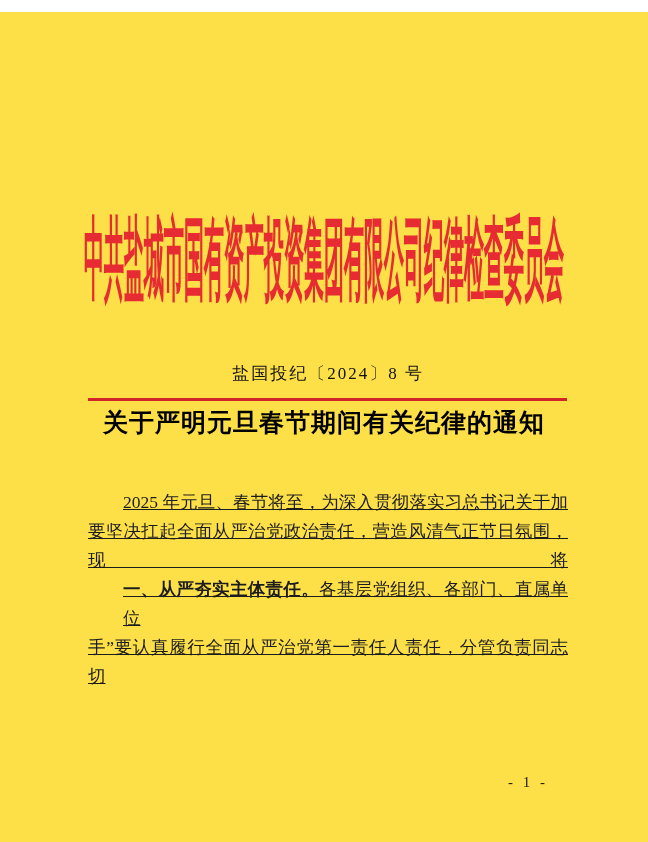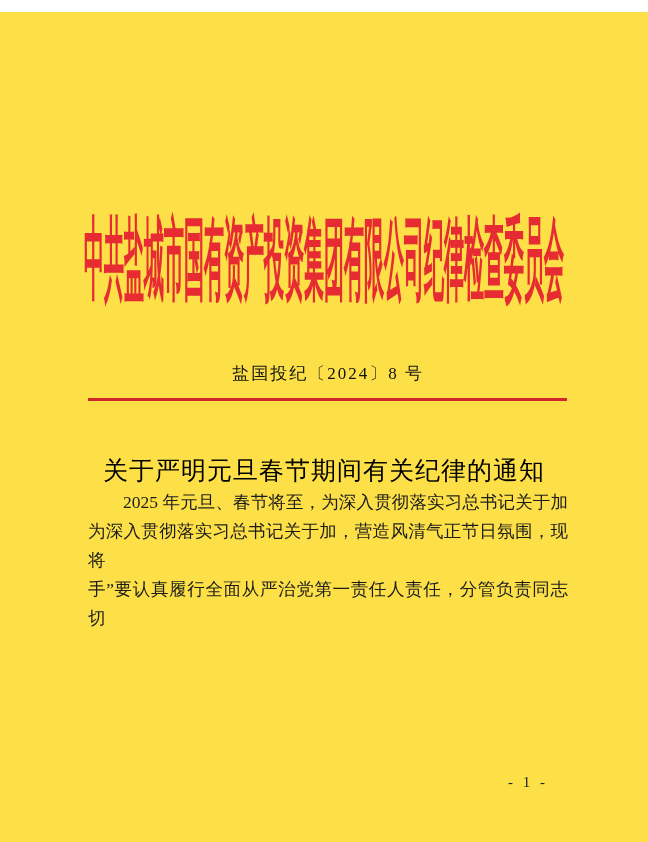--- a/index.html
+++ b/index.html
@@ -54,26 +54,26 @@
   .red-rule{
     position:absolute;
     top:386px;
     left:88px;
     width:479px;
     height:3px;
     background:var(--rule-red);
   }
   .doc-title{
     position:absolute;
-    top:442px;
+    top:394px;
     left:0;
     width:648px;
     text-align:center;
     font-size:25px;
-    font-weight:normal;
+    font-weight:bold;
     letter-spacing:1px;
     color:#000;
   }
   .doc-body{
     position:absolute;
     top:476px;
     left:88px;
     width:480px;
     font-size:17.5px;
     line-height:29px;
@@ -81,20 +81,21 @@
   }
   .doc-body .line{
     white-space:nowrap;
     text-align:left;
   }
   .doc-body .line.j{
     white-space:normal;
     text-align:justify;
     text-align-last:justify;
     text-justify:inter-character;
+    text-decoration:underline;
   }
   .doc-body .line.indent{
     padding-left:35px;
   }
   .doc-body b{
     font-weight:bold;
   }
   .page-number{
     position:absolute;
     top:762px;
@@ -114,19 +115,20 @@
   </div>
 
   <div class="doc-number">盐国投纪〔2024〕8 号</div>
 
   <div class="red-rule"></div>
 
   <div class="doc-title">关于严明元旦春节期间有关纪律的通知</div>
 
   <div class="doc-body">
       <div class="line indent j">2025 年元旦、春节将至，为深入贯彻落实习总书记关于加</div>
-      <div class="line j">为深入贯彻落实习总书记关于加，营造风清气正节日氛围，现将</div>
+      <div class="line j">要坚决扛起全面从严治党政治责任，营造风清气正节日氛围，现将</div>
+      <div class="line indent j"><b>一、从严夯实主体责任。</b>各基层党组织、各部门、直属单位</div>
       <div class="line j">手”要认真履行全面从严治党第一责任人责任，分管负责同志切</div>
     </div>
 
   <div class="page-number">- 1 -</div>
 
 </div>
 
 </body></html>

